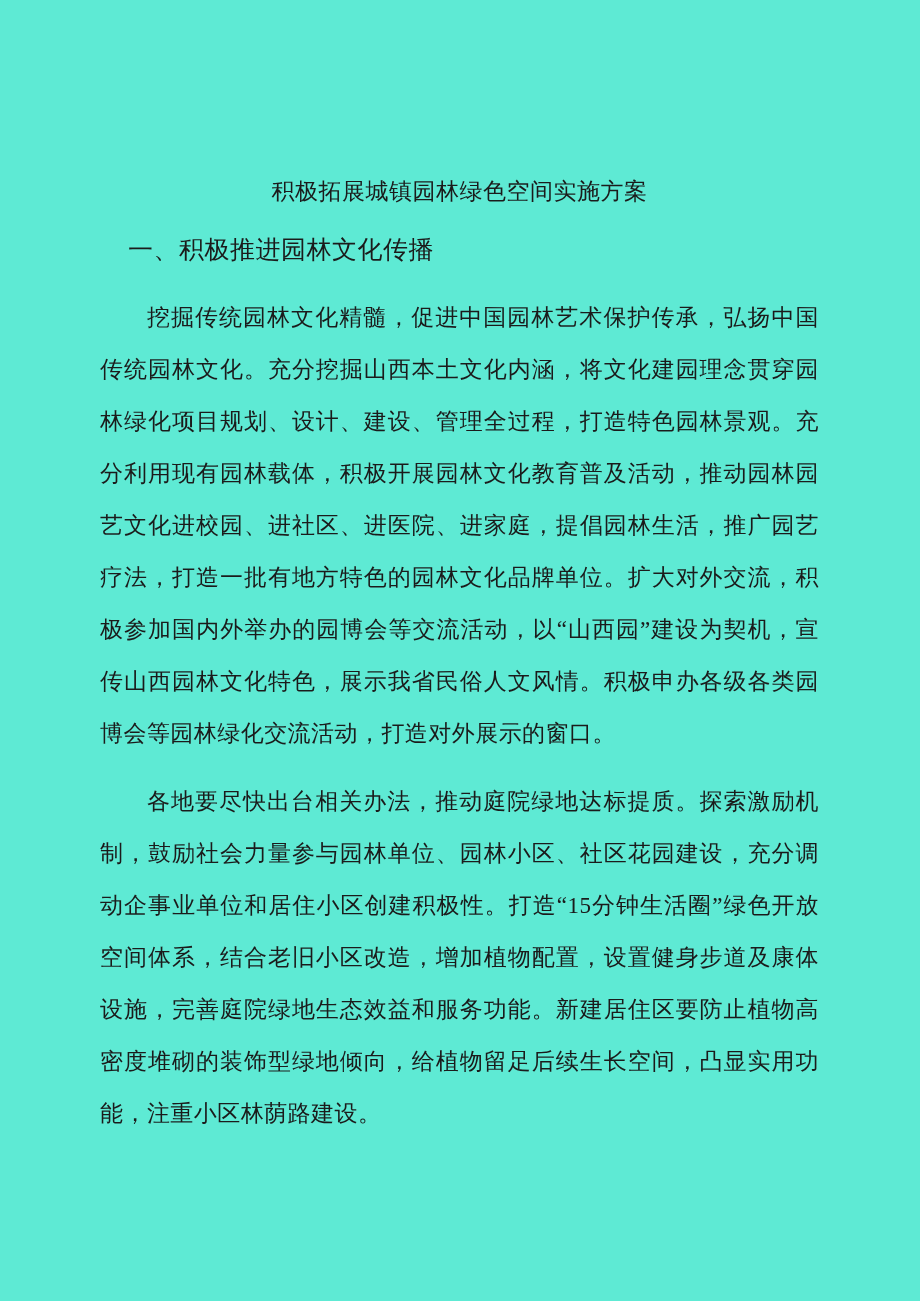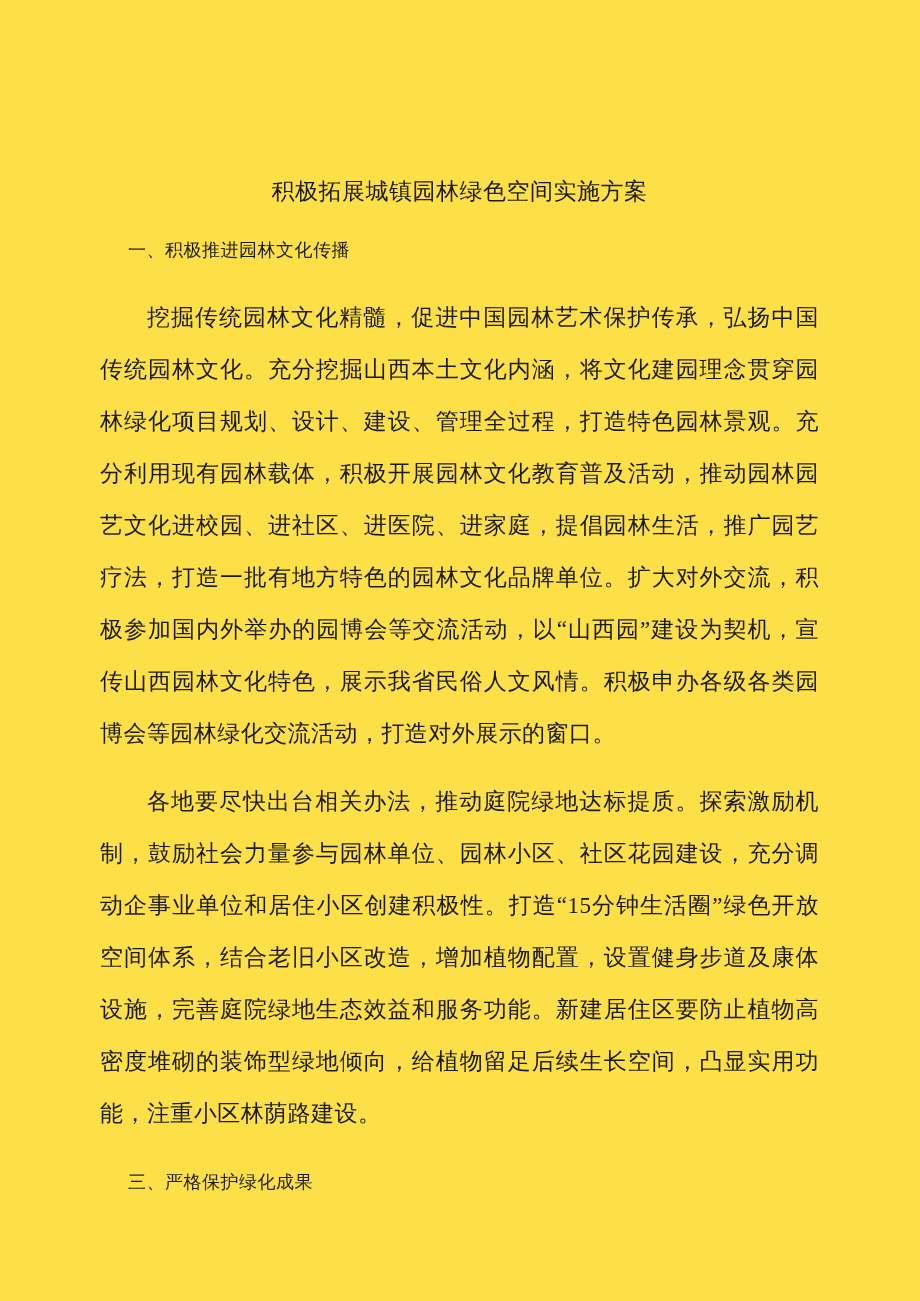--- a/index.html
+++ b/index.html
@@ -10,35 +10,35 @@
   body {
     width: 920px;
     height: 1301px;
     font-family: "Liberation Serif", "DejaVu Serif", serif;
     color: #1b1b1b;
   }
   .page {
     box-sizing: border-box;
     width: 920px;
     height: 1301px;
-    background: #fde047;
+    background: #5eead4;
     padding: 166px 85px 0 84px;
     overflow: hidden;
   }
   .doc-title {
     margin: 0;
     font-size: 23px;
     font-weight: normal;
     line-height: 52px;
     text-align: center;
     letter-spacing: 0.5px;
   }
   .sec-heading {
     margin: 0;
-    font-size: 18px;
+    font-size: 25px;
     font-weight: normal;
     line-height: 52px;
     text-indent: 44px;
     letter-spacing: 0.5px;
     white-space: nowrap;
   }
   .sec-heading.gap-small { margin-top: 6px; }
   .sec-heading.gap-large { margin-top: 18px; }
   .sec-heading.gap-none  { margin-top: 0; }
   .para {
@@ -60,17 +60,14 @@
 
   <section>
     <h2 class="sec-heading gap-small">一、积极推进园林文化传播</h2>
     <p class="para">挖掘传统园林文化精髓，促进中国园林艺术保护传承，弘扬中国传统园林文化。充分挖掘山西本土文化内涵，将文化建园理念贯穿园林绿化项目规划、设计、建设、管理全过程，打造特色园林景观。充分利用现有园林载体，积极开展园林文化教育普及活动，推动园林园艺文化进校园、进社区、进医院、进家庭，提倡园林生活，推广园艺疗法，打造一批有地方特色的园林文化品牌单位。扩大对外交流，积极参加国内外举办的园博会等交流活动，以“山西园”建设为契机，宣传山西园林文化特色，展示我省民俗人文风情。积极申办各级各类园博会等园林绿化交流活动，打造对外展示的窗口。</p>
   </section>
 
   <section>
     <p class="para">各地要尽快出台相关办法，推动庭院绿地达标提质。探索激励机制，鼓励社会力量参与园林单位、园林小区、社区花园建设，充分调动企事业单位和居住小区创建积极性。打造“15分钟生活圈”绿色开放空间体系，结合老旧小区改造，增加植物配置，设置健身步道及康体设施，完善庭院绿地生态效益和服务功能。新建居住区要防止植物高密度堆砌的装饰型绿地倾向，给植物留足后续生长空间，凸显实用功能，注重小区林荫路建设。</p>
   </section>
 
-  <section>
-    <h2 class="sec-heading gap-none">三、严格保护绿化成果</h2>
-  </section>
 
 </div>
 
 </body></html>

